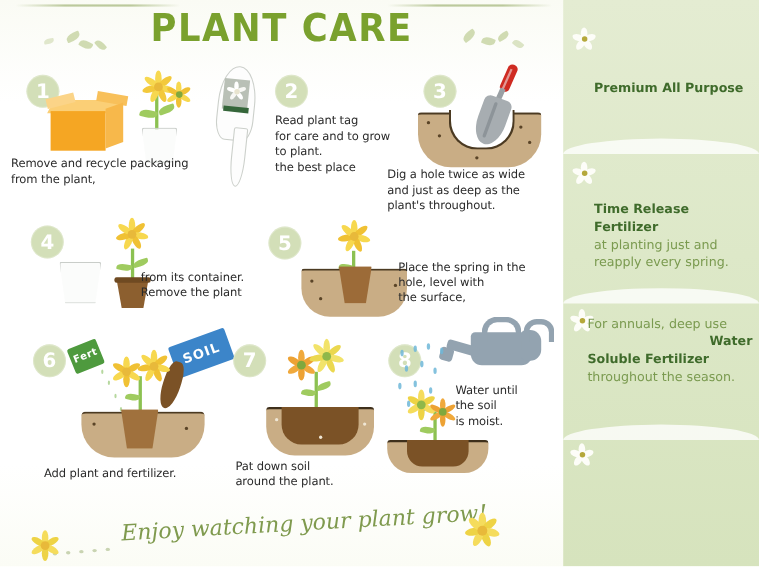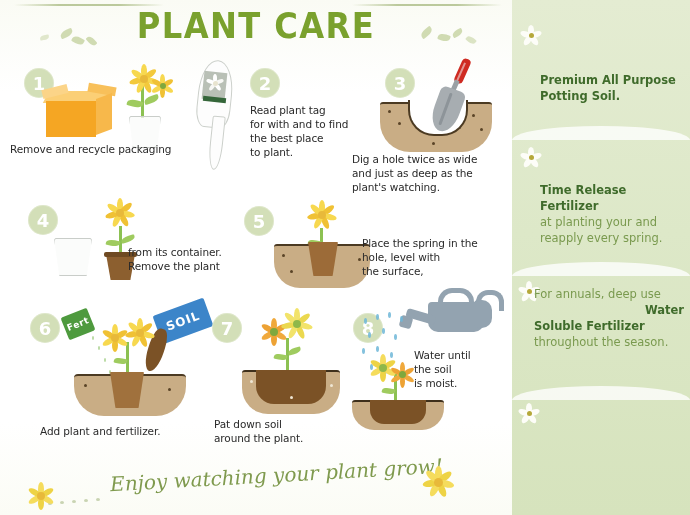--- a/index.html
+++ b/index.html
@@ -194,42 +194,43 @@
         <div class="yp" style="left:12px;top:0px;width:5px;height:12px;background:#f7d84f;transform:rotate(120deg);"></div>
         <div class="yp" style="left:12px;top:0px;width:5px;height:12px;background:#f0c134;transform:rotate(180deg);"></div>
         <div class="yp" style="left:12px;top:0px;width:5px;height:12px;background:#f7d84f;transform:rotate(240deg);"></div>
         <div class="yp" style="left:12px;top:0px;width:5px;height:12px;background:#f0c134;transform:rotate(300deg);"></div>
         <div class="ycore" style="left:11.5px;top:9px;width:6px;height:6px;background:#7fa83e;"></div>
       </div>
       <div class="pot-clear" style="left:21px;top:58px;width:30px;height:30px;border-radius:2px 2px 7px 7px;clip-path:polygon(0 0,100% 0,88% 100%,12% 100%);"></div>
     </div>
     <div class="cap center" style="left:10px;top:142px;width:190px;">
       <div>Remove and recycle packaging</div>
+      <div>from the plant,</div>
     </div>
 
     <div class="badge" style="left:250px;top:68px;">2</div>
     <div class="art" style="left:192px;top:60px;width:46px;height:110px;">
       <div class="tag-body" style="left:6px;top:0px;width:32px;height:66px;border-radius:50% 50% 28% 28%;transform:rotate(6deg);"></div>
       <div class="tag-body" style="left:18px;top:56px;width:11px;height:52px;border-radius:2px 2px 50% 50%;transform:rotate(6deg);"></div>
       <div class="tag-label" style="left:11px;top:12px;width:23px;height:28px;transform:rotate(6deg);"></div>
       <div class="tag-strip" style="left:11px;top:37px;width:23px;height:5px;transform:rotate(6deg);"></div>
       <div class="yflower" style="left:14px;top:14px;width:18px;height:18px;">
         <div class="yp" style="left:7px;top:0px;width:4px;height:9px;background:#ffffff;transform:rotate(0deg);"></div>
         <div class="yp" style="left:7px;top:0px;width:4px;height:9px;background:#f7f7f4;transform:rotate(72deg);"></div>
         <div class="yp" style="left:7px;top:0px;width:4px;height:9px;background:#ffffff;transform:rotate(144deg);"></div>
         <div class="yp" style="left:7px;top:0px;width:4px;height:9px;background:#f7f7f4;transform:rotate(216deg);"></div>
         <div class="yp" style="left:7px;top:0px;width:4px;height:9px;background:#ffffff;transform:rotate(288deg);"></div>
         <div class="ycore" style="left:6.5px;top:7px;width:5px;height:5px;background:#e8e4cf;"></div>
       </div>
     </div>
     <div class="cap left" style="left:250px;top:103px;width:120px;">
       <div>Read plant tag</div>
-      <div>for with and to find</div>
+      <div>for care and to grow</div>
+      <div>to plant.</div>
       <div>the best place</div>
-      <div>to plant.</div>
     </div>
 
     <div class="badge" style="left:385px;top:68px;">3</div>
     <div class="art" style="left:372px;top:58px;width:130px;height:100px;">
 
       <div class="soil" style="left:8px;top:44px;width:112px;height:48px;background:#c9ad85;border-top:2.5px solid #4b3a22;border-radius:3px 3px 30px 30px;"></div>
       <div class="soil" style="left:36px;top:42px;width:56px;height:34px;background:#ffffff;border-radius:0 0 26px 26px;border-bottom:2px solid #4b3a22;border-left:2px solid #4b3a22;border-right:2px solid #4b3a22;"></div>
 
       <div class="soil" style="left:16px;top:52px;width:3px;height:3px;background:#5a4427;border-radius:50%;"></div>
       <div class="soil" style="left:26px;top:64px;width:3px;height:3px;background:#5a4427;border-radius:50%;"></div>
@@ -241,21 +242,21 @@
         <div style="position:absolute;left:34px;top:0px;width:9px;height:26px;background:#cf2b22;border-radius:4px;transform:rotate(24deg);"></div>
         <div style="position:absolute;left:36px;top:4px;width:2px;height:20px;background:#f2f2f2;opacity:.55;transform:rotate(24deg);"></div>
         <div style="position:absolute;left:28px;top:22px;width:5px;height:14px;background:#9aa0a4;transform:rotate(24deg);"></div>
         <div style="position:absolute;left:10px;top:30px;width:26px;height:44px;background:#a7adb1;border-radius:6px 6px 50% 50%;transform:rotate(20deg);"></div>
         <div style="position:absolute;left:20px;top:34px;width:3px;height:34px;background:#8d9499;border-radius:2px;transform:rotate(20deg);"></div>
       </div>
     </div>
     <div class="cap center" style="left:352px;top:152px;width:160px;">
       <div>Dig a hole twice as wide</div>
       <div>and just as deep as the</div>
-      <div>plant's watching.</div>
+      <div>plant's throughout.</div>
     </div>
 
     <div class="badge" style="left:28px;top:205px;">4</div>
     <div class="art" style="left:52px;top:238px;width:42px;height:42px;">
       <div class="pot-clear" style="left:2px;top:0px;width:36px;height:36px;border-radius:2px 2px 6px 6px;clip-path:polygon(0 0,100% 0,86% 100%,14% 100%);"></div>
     </div>
     <div class="art" style="left:90px;top:196px;width:64px;height:86px;">
       <div class="stem" style="left:29px;top:30px;width:2.5px;height:32px;"></div>
       <div class="leafg" style="left:16px;top:44px;width:14px;height:6px;transform:rotate(12deg);"></div>
       <div class="leafg" style="left:31px;top:40px;width:14px;height:6px;transform:rotate(-16deg);"></div>
@@ -477,37 +478,36 @@
       <div class="flowerb" style="left:8px;top:24px;">
         <div class="pet" style="transform:rotate(0deg);"></div>
         <div class="pet" style="transform:rotate(72deg);"></div>
         <div class="pet" style="transform:rotate(144deg);"></div>
         <div class="pet" style="transform:rotate(216deg);"></div>
         <div class="pet" style="transform:rotate(288deg);"></div>
         <div class="core"></div>
       </div>
       <div class="panel-text" style="top:72px;">
         <span class="t-bold">Premium All Purpose</span>
-        <span class="t-bold">Potting Soil.</span>
       </div>
     </div>
     <div class="wave" style="top:126px;"></div>
 
     <div class="panel" style="top:134px;height:132px;">
       <div class="flowerb" style="left:8px;top:12px;">
         <div class="pet" style="transform:rotate(0deg);"></div>
         <div class="pet" style="transform:rotate(72deg);"></div>
         <div class="pet" style="transform:rotate(144deg);"></div>
         <div class="pet" style="transform:rotate(216deg);"></div>
         <div class="pet" style="transform:rotate(288deg);"></div>
         <div class="core"></div>
       </div>
       <div class="panel-text" style="top:48px;">
         <span class="t-bold">Time Release Fertilizer</span>
-        <span class="t-norm">at planting your and</span>
+        <span class="t-norm">at planting just and</span>
         <span class="t-norm">reapply every spring.</span>
       </div>
     </div>
     <div class="wave" style="top:262px;"></div>
 
     <div class="panel" style="top:272px;height:118px;">
       <div class="flowerb" style="left:6px;top:8px;">
         <div class="pet" style="transform:rotate(0deg);"></div>
         <div class="pet" style="transform:rotate(72deg);"></div>
         <div class="pet" style="transform:rotate(144deg);"></div>

